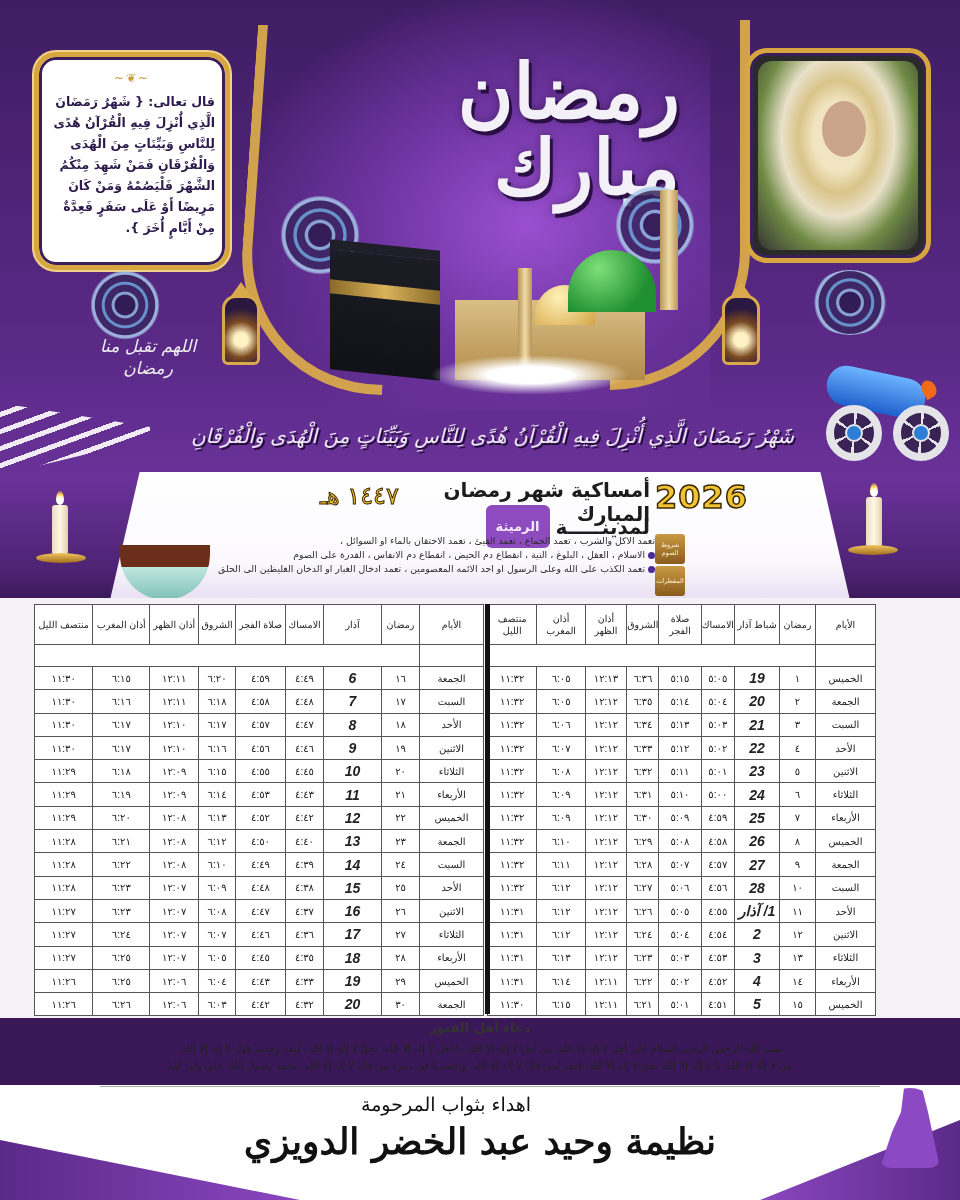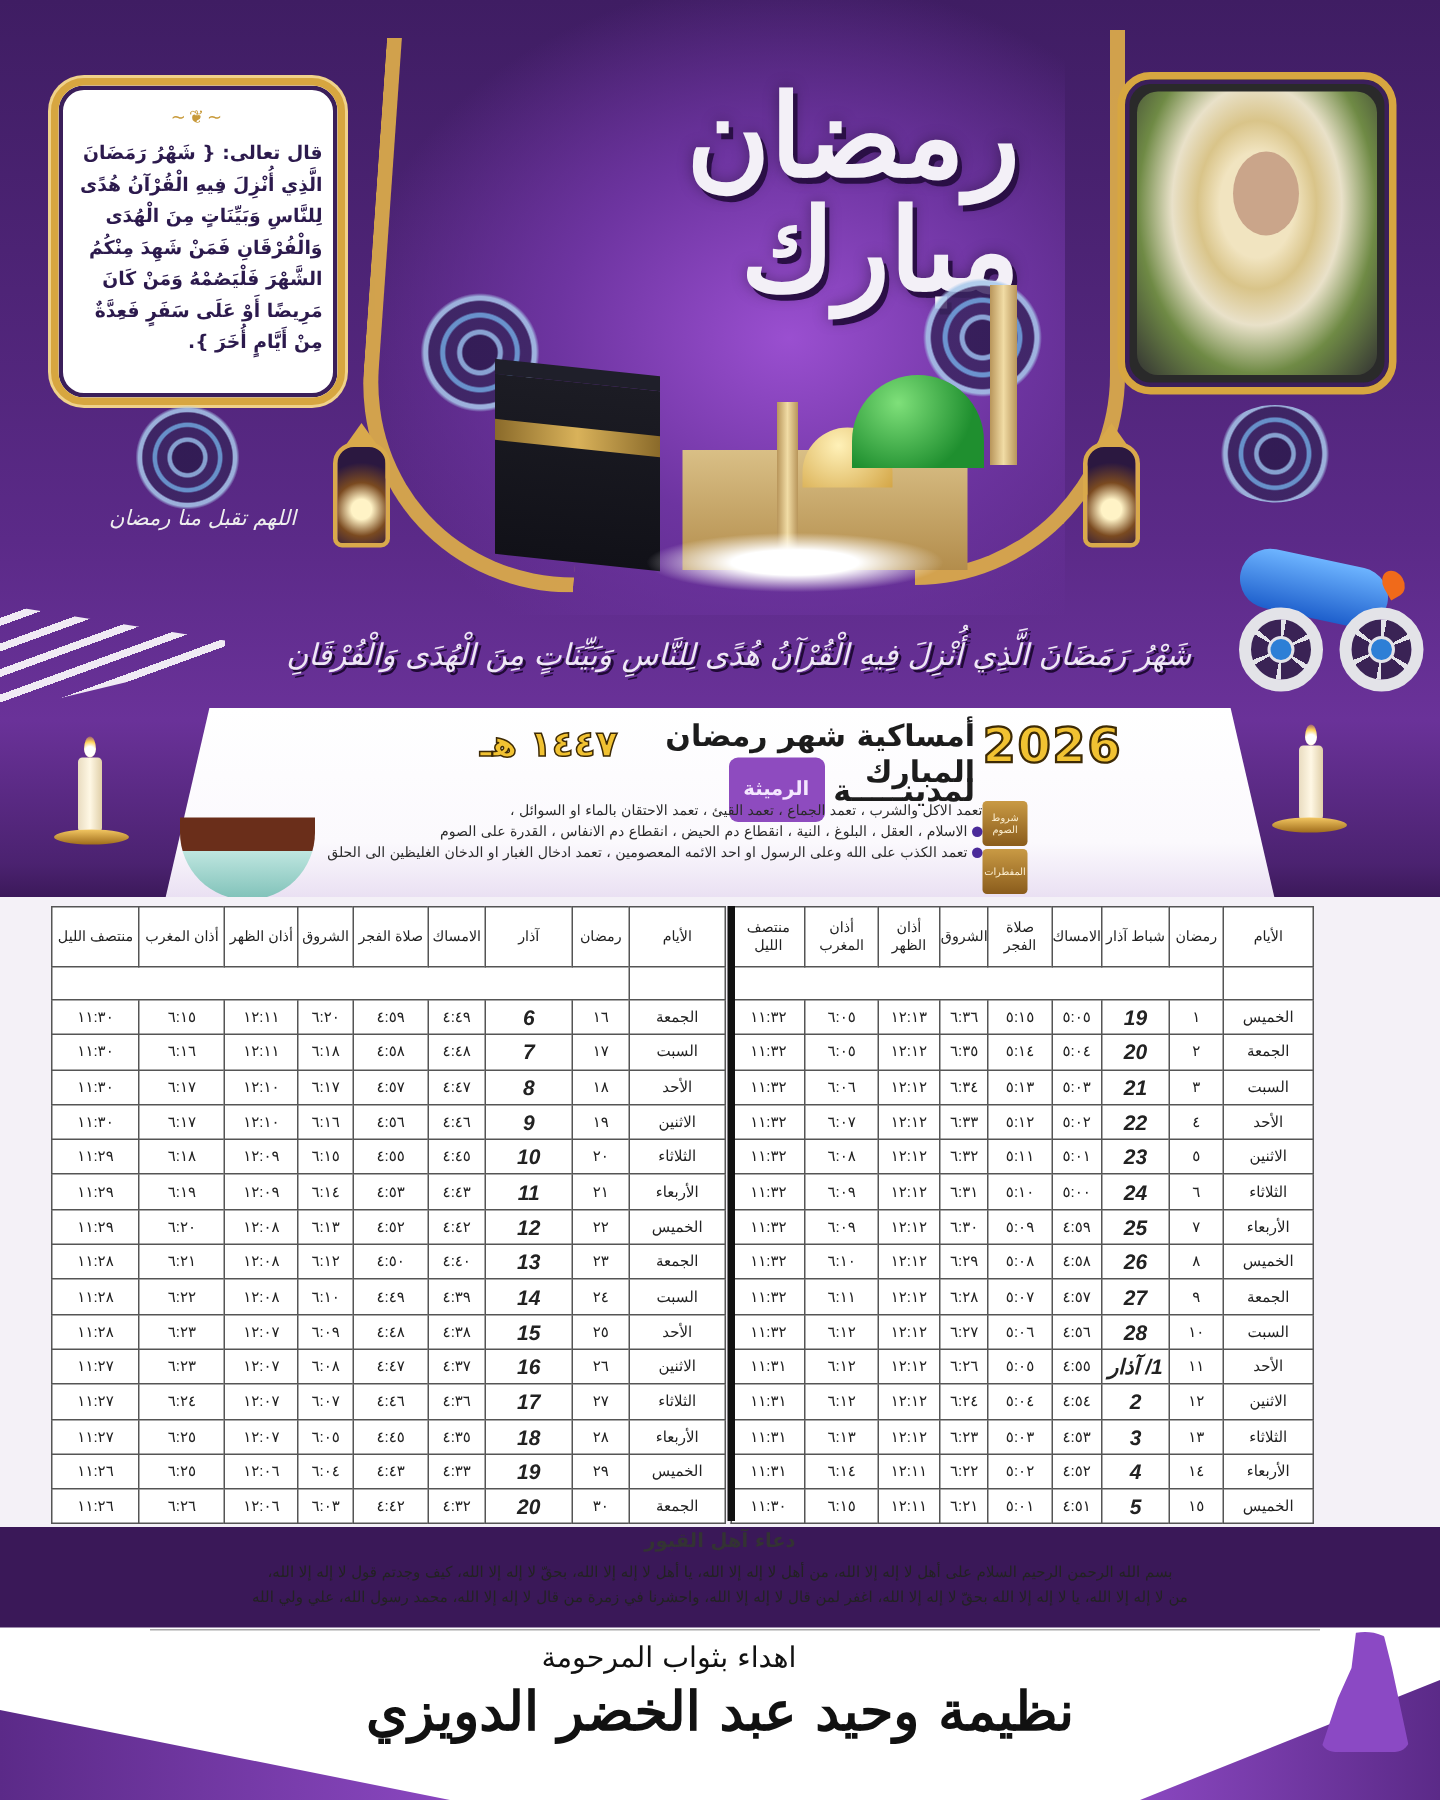--- a/index.html
+++ b/index.html
@@ -21,35 +21,35 @@
 .mosque{position:absolute;left:455px;top:300px;width:190px;height:80px;background:linear-gradient(180deg,#d9bf86,#b38d4c)}
 .dome-gold{position:absolute;left:535px;top:285px;width:60px;height:40px;border-radius:30px 30px 0 0;background:radial-gradient(circle at 40% 30%,#fff1b8,#d4a646)}
 .dome-green{position:absolute;left:568px;top:250px;width:88px;height:62px;border-radius:44px 44px 0 0;background:radial-gradient(circle at 35% 30%,#7fe07a,#1f8f2f 70%)}
 .minaret{position:absolute;background:linear-gradient(90deg,#b8955a,#f1dca5,#b8955a)}
 .cloud{position:absolute;left:430px;top:355px;width:200px;height:40px;border-radius:40px;background:radial-gradient(ellipse,#fff 30%,rgba(255,255,255,0) 70%)}
 .lantern{position:absolute;width:38px;height:70px;border:3px solid #d9a94b;border-radius:14px 14px 6px 6px;background:radial-gradient(circle at 50% 65%,#fff3c6 0 15%,#7a4a20 40%,#2b1840 70%)}
 .lantern:before{content:"";position:absolute;top:-16px;left:50%;transform:translateX(-50%);border-left:10px solid transparent;border-right:10px solid transparent;border-bottom:14px solid #d9a94b}
 .photo-frame{position:absolute;left:745px;top:48px;width:186px;height:215px;border:5px solid #d7a640;border-radius:22px;background:#2a2a2a;box-shadow:0 0 0 3px #3b1f5a inset}
 .photo{position:absolute;inset:8px;border-radius:14px;background:radial-gradient(ellipse at 50% 40%,#f1e4c0 0 22%,#d9c489 35%,#e9e1c9 50%,#6f8a45 70%,#333 100%)}
 .photo-face{position:absolute;left:64px;top:40px;width:44px;height:56px;border-radius:50%;background:#caa58a}
-.tagabal{position:absolute;left:70px;top:335px;width:130px;color:#eee;font-family:"DejaVu Serif",serif;font-size:14px;direction:rtl;text-align:center;line-height:22px;font-style:italic}
+.tagabal{position:absolute;left:83px;top:335px;width:130px;color:#eee;font-family:"DejaVu Serif",serif;font-size:17px;direction:rtl;text-align:center;line-height:22px;font-style:italic}
 .cannon-barrel{position:absolute;left:826px;top:372px;width:100px;height:40px;border-radius:20px;background:linear-gradient(180deg,#6db4ff,#1e5fcc);transform:rotate(12deg)}
 .cannon-flame{position:absolute;left:922px;top:380px;width:14px;height:18px;border-radius:50% 50% 50% 0;background:#f06a1a;transform:rotate(-30deg)}
 .wheel{position:absolute;width:56px;height:56px;border-radius:50%;border:8px solid #e3e3e8;background:repeating-conic-gradient(#e3e3e8 0 10deg,#3a2355 10deg 60deg);box-shadow:inset 0 0 0 16px rgba(0,0,0,0)}
 .wheel:after{content:"";position:absolute;left:50%;top:50%;width:14px;height:14px;transform:translate(-50%,-50%);border-radius:50%;background:#2d7fd6;border:2px solid #e3e3e8}
 .palm{position:absolute;left:0;top:395px;width:150px;height:80px;background:repeating-linear-gradient(160deg,rgba(255,255,255,.9) 0 5px,rgba(0,0,0,0) 5px 16px);clip-path:polygon(0 10%,100% 40%,100% 55%,0 100%)}
 .verse-band{position:absolute;left:160px;top:405px;width:665px;height:62px;display:flex;align-items:center;justify-content:center;direction:rtl;color:#efe8f6;font-family:"DejaVu Serif",serif;font-size:20px;font-style:italic;text-shadow:2px 2px 0 #200a36;white-space:nowrap;letter-spacing:-.5px}
 
 .title-panel{position:absolute;left:110px;top:472px;width:740px;height:128px;background:linear-gradient(180deg,#fff 0%,#fbf9fd 70%,#e9dff2 100%);border-radius:30px 30px 0 0;clip-path:polygon(4% 0,96% 0,100% 100%,0 100%)}
 .candle{position:absolute;width:16px;height:50px;background:linear-gradient(90deg,#e9dcc0,#fff8e5,#e0cfa8);border-radius:3px}
 .candle:before{content:"";position:absolute;top:-14px;left:4px;width:8px;height:14px;border-radius:50% 50% 50% 50%/60% 60% 40% 40%;background:radial-gradient(circle at 50% 70%,#fff 0 30%,#ffd25a 60%,rgba(255,160,0,.2))}
 .candle-base{position:absolute;width:50px;height:10px;border-radius:50%;background:linear-gradient(180deg,#f2c661,#a06d1c)}
 .dates-bowl{position:absolute;left:120px;top:545px;width:90px;height:55px;border-radius:0 0 45px 45px;background:linear-gradient(180deg,#6a2e1a 0 40%,#bfe6e0 40%,#7fc1b8 100%)}
 .year{position:absolute;left:655px;top:478px;font-family:"DejaVu Sans",sans-serif;font-weight:bold;font-size:32px;color:#f1c232;-webkit-text-stroke:1.5px #3d2a05;letter-spacing:1px}
-.hijri{position:absolute;left:320px;top:482px;font-family:"DejaVu Sans",sans-serif;font-weight:bold;font-size:24px;color:#f1c232;-webkit-text-stroke:1px #3d2a05;direction:rtl}
+.hijri{position:absolute;left:320px;top:482px;font-family:"DejaVu Sans",sans-serif;font-weight:normal;font-size:24px;color:#f1c232;-webkit-text-stroke:1px #3d2a05;direction:rtl}
 .title-main{position:absolute;left:395px;top:478px;width:255px;text-align:right;direction:rtl;font-family:"DejaVu Sans",sans-serif;font-weight:bold;font-size:20px;color:#1c1c1c;line-height:24px}
 .title-city-row{position:absolute;left:360px;top:505px;width:290px;display:flex;direction:rtl;align-items:center;gap:6px}
 .title-city-label{font-family:"DejaVu Sans",sans-serif;font-weight:bold;font-size:20px;color:#1c1c1c}
 .city-badge{background:#8e4bbf;color:#f4e7ff;font-size:13px;font-weight:bold;padding:14px 10px;border-radius:6px}
 .rules{position:absolute;left:215px;top:532px;width:440px;direction:rtl;text-align:right;font-size:9.4px;line-height:14px;color:#2b2b2b}
 .rules .bullet{display:inline-block;width:7px;height:7px;border-radius:50%;background:#4a2a9a;margin-left:3px;vertical-align:middle}
 .rule-tag{position:absolute;width:30px;height:30px;background:linear-gradient(180deg,#c99a44,#8a5c1c);border-radius:3px;color:#fff3d6;font-size:6.5px;text-align:center;display:flex;align-items:center;justify-content:center;line-height:8px;direction:rtl}
 
 .table-zone{position:absolute;left:0;top:598px;width:960px;height:420px;background:#f4f1f7}
 .tbl{position:absolute;top:604px;border-collapse:collapse;direction:rtl;background:#fff;font-family:"Liberation Sans",sans-serif}

